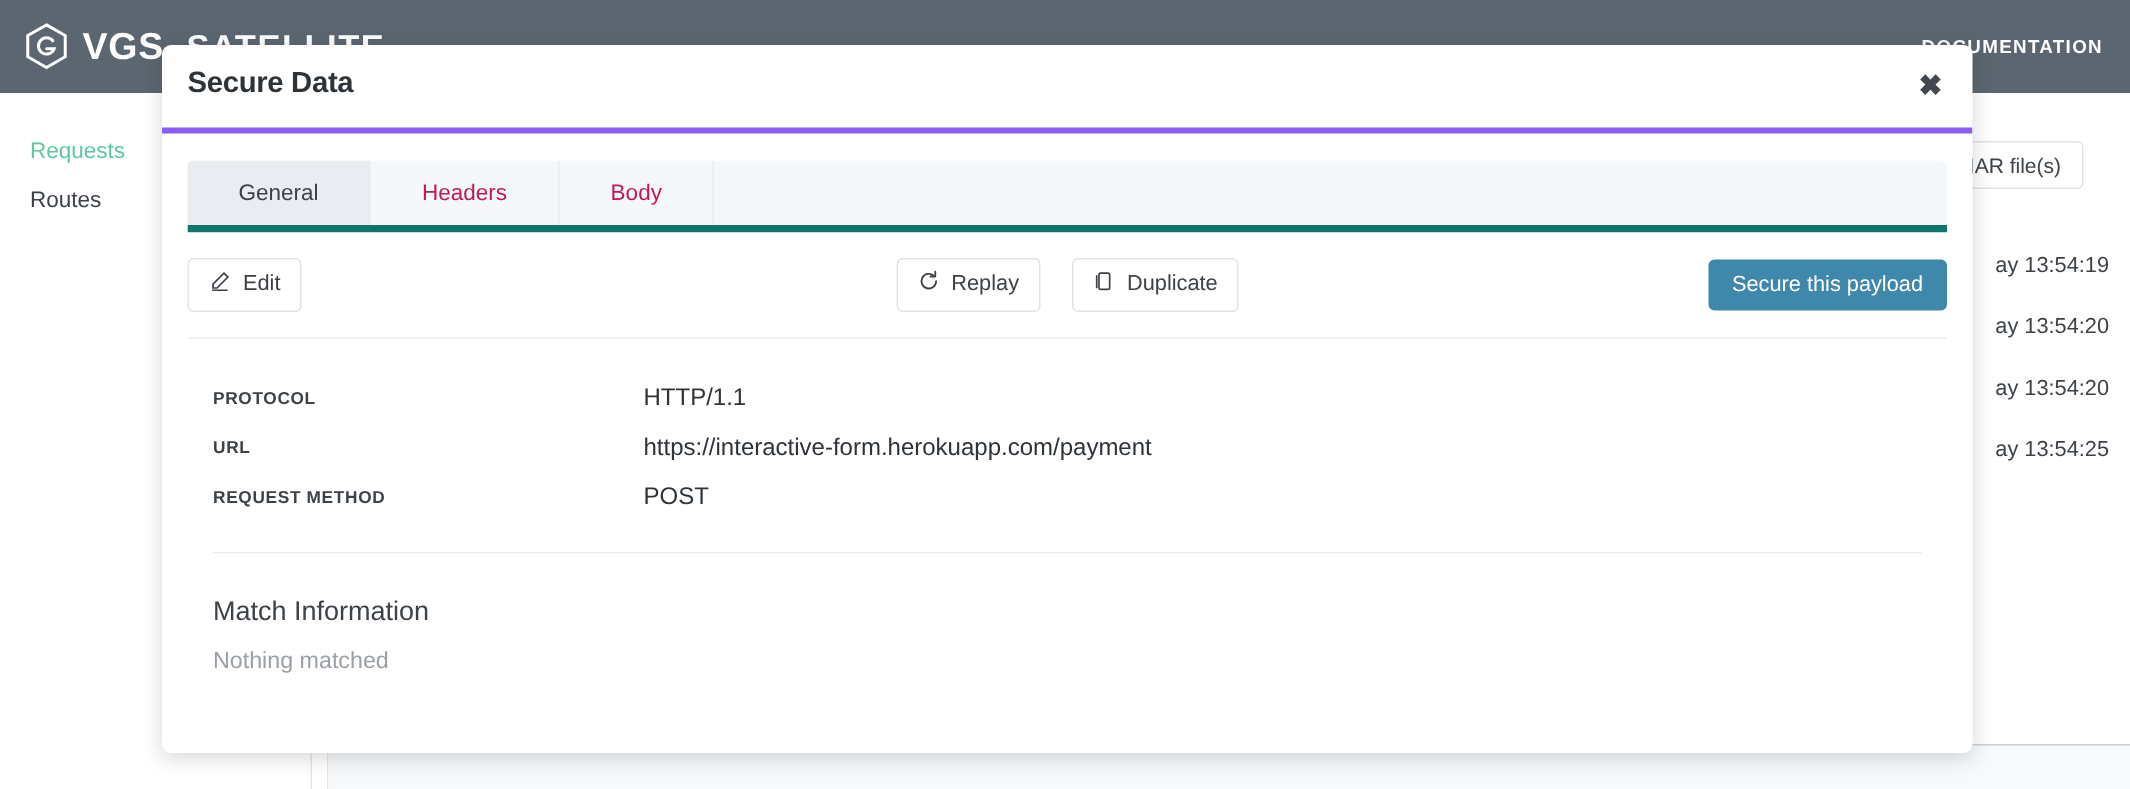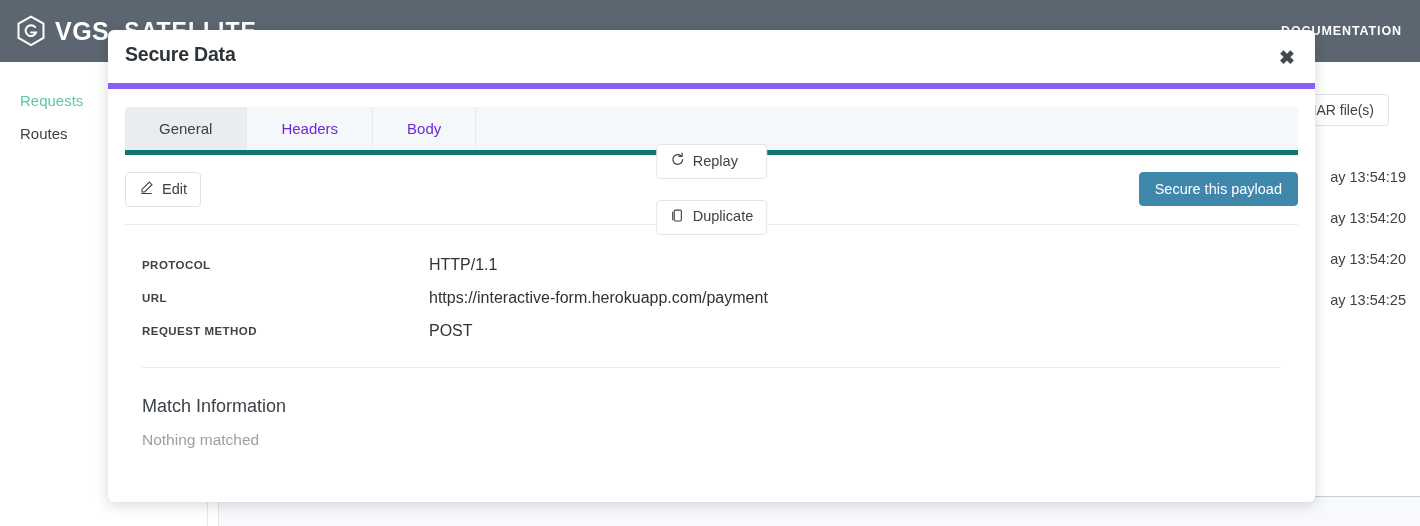--- a/index.html
+++ b/index.html
@@ -78,21 +78,21 @@
   }
 
   
   .modal {
     position: absolute; left: 108px; top: 30px; width: 1207px; height: 472px;
     background: #ffffff; border-radius: 6px;
     box-shadow: 0 3px 14px rgba(27,32,38,.18);
     overflow: hidden;
   }
   .modal-header {
-    height: 59px; border-bottom: 6px solid #8b5cf6;
+    height: 59px; border-bottom: 4px solid #8b5cf6;
     display: flex; align-items: center; position: relative;
     padding: 0 18px 4px 17px;
   }
   .modal-title {
     font-size: 19.5px; font-weight: bold; color: #2e3338; letter-spacing: -.2px;
   }
   .modal-close {
     position: absolute; right: 14px; top: 50%; transform: translateY(-50%);
     font-size: 19px; color: #43484e; cursor: pointer; line-height: 1;
     font-weight: bold; background: none; border: none; padding: 4px 6px;
@@ -100,39 +100,39 @@
   }
 
   .modal-body { padding: 18px 17px 0 17px; }
 
   .tabs {
     display: flex; background: #f5f8fa; border-radius: 4px 4px 0 0;
     border-bottom: 5px solid #0f766e; height: 48px; overflow: hidden;
   }
   .tab {
     display: flex; align-items: center; justify-content: center;
-    padding: 0 34px; font-size: 15px; color: #6d28d9; cursor: pointer;
+    padding: 0 34px; font-size: 15px; color: #be185d; cursor: pointer;
     border-right: 1px solid #e7ebef; height: 100%; white-space: nowrap;
   }
   .tab.active { background: #e9edf1; color: #3c4248; }
 
   .action-row {
     display: flex; align-items: center; margin: 17px 0 0 0;
     padding-bottom: 17px; border-bottom: 1px solid #eaedf0;
     position: relative;
   }
   .btn {
     display: inline-flex; align-items: center; gap: 8px;
     border: 1px solid #dfe3e8; background: #ffffff; border-radius: 4px;
     padding: 7px 13px; font-size: 14.5px; color: #3c4248; cursor: pointer;
     font-family: "Liberation Sans", sans-serif; line-height: 1.1;
   }
   .center-group {
     position: absolute; left: 50%; transform: translateX(-50%);
-    display: flex; gap: 21px; flex-direction: column;
+    display: flex; gap: 21px;
   }
   .primary-btn {
     position: absolute; right: 0;
     background: #3f88ab; border: 1px solid #3f88ab; color: #ffffff;
     border-radius: 4px; padding: 8px 15px; font-size: 14.5px; cursor: pointer;
     font-family: "Liberation Sans", sans-serif;
   }
 
   .details { padding: 24px 0 0 17px; }
   .detail-row { display: flex; align-items: center; height: 33px; }

